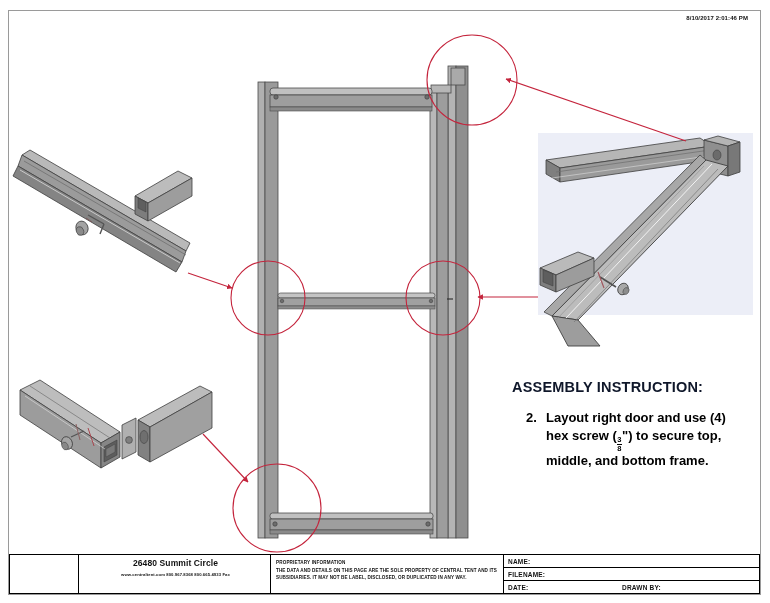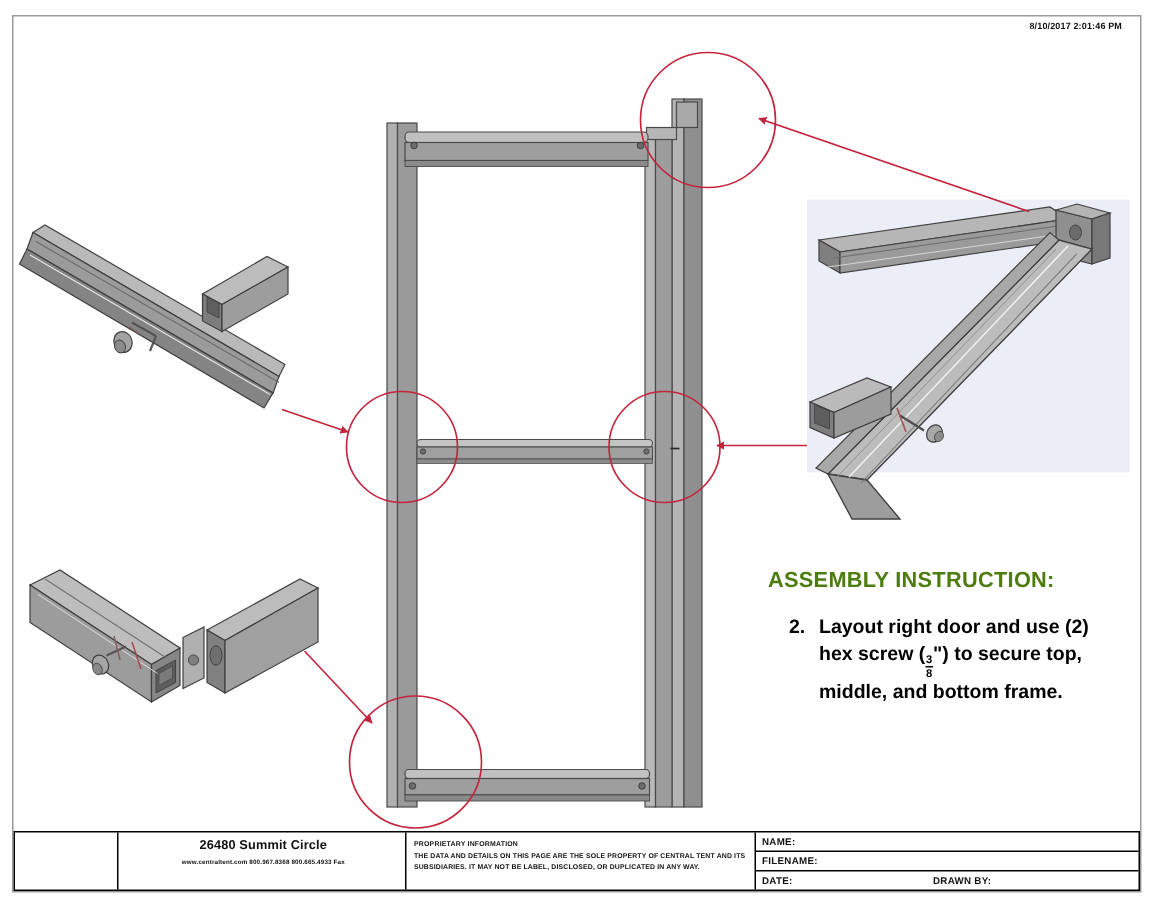--- a/index.html
+++ b/index.html
@@ -43,21 +43,21 @@
   
   #instruction-block {
     position: absolute;
     left: 512px;
     top: 379px;
     width: 240px;
   }
   #instruction-heading {
     font-size: 14.5px;
     font-weight: bold;
-    color: #4d7c0f;
+    color: #0f172a;
     letter-spacing: 0.2px;
     margin: 0 0 14px 0;
   }
   #instruction-item {
     display: flex;
     align-items: flex-start;
     margin-left: 14px;
   }
   #instruction-number {
     font-size: 13px;
@@ -379,21 +379,21 @@
 
   <div id="border-frame"></div>
 
   <div id="timestamp">8/10/2017 2:01:46 PM</div>
 
   <div id="instruction-block">
     <div id="instruction-heading">ASSEMBLY INSTRUCTION:</div>
     <div id="instruction-item">
       <div id="instruction-number">2.</div>
       <div id="instruction-text">
-        <span>Layout right door and use (2) hex screw (</span><span class="frac">
+        <span>Layout right door and use (4) hex screw (</span><span class="frac">
             <span class="num">3</span>
             <span class="den">8</span>
           </span><span>") to secure top, middle, and bottom frame.</span>
       </div>
     </div>
   </div>
 
   <div id="title-block">
     <div id="tb-blank"></div>
 

